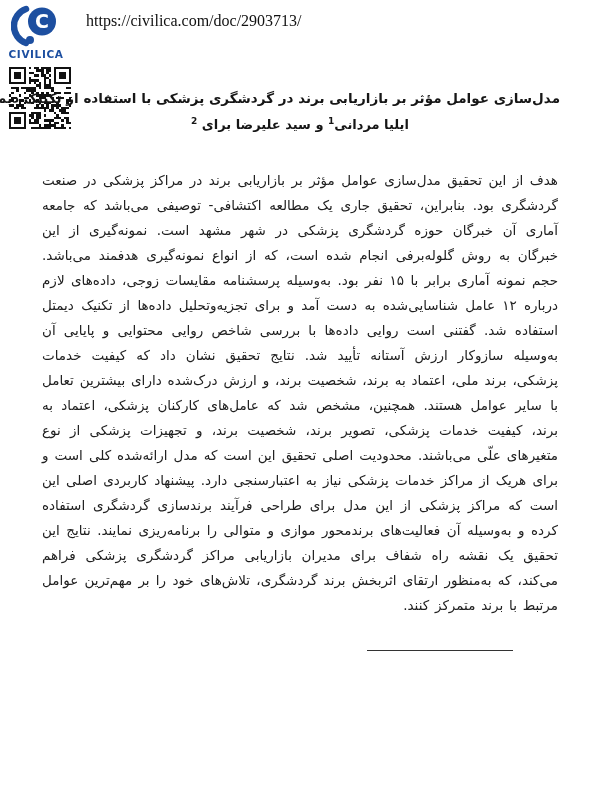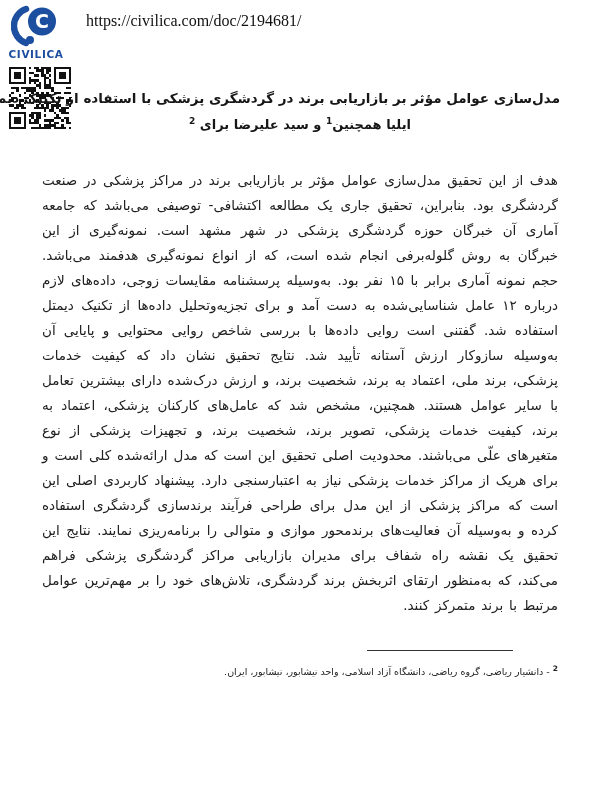--- a/index.html
+++ b/index.html
@@ -50,21 +50,21 @@
 <div class="logo">
   <svg viewBox="0 0 100 84" width="50" height="42" aria-hidden="true">
     <path d="M30 8 A36 36 0 0 0 30 76" fill="none" stroke="currentColor" stroke-width="13" stroke-linecap="round"></path>
     <circle cx="62" cy="33" r="28" fill="currentColor"></circle>
     <text x="62" y="45" font-size="38" font-weight="bold" fill="#ffffff" text-anchor="middle" font-family="DejaVu Sans, sans-serif">C</text>
     <circle cx="38" cy="70" r="8" fill="currentColor"></circle>
   </svg>
   <div class="wordmark">CIVILICA</div>
 </div>
 
-<a class="doc-url" href="#">https://civilica.com/doc/2194681/</a>
+<a class="doc-url" href="#">https://civilica.com/doc/2903713/</a>
 
 <div class="qr" aria-hidden="true">
     <i style="grid-area:1/1;background:#111"></i>
     <i style="grid-area:1/2;background:#111"></i>
     <i style="grid-area:1/3;background:#111"></i>
     <i style="grid-area:1/4;background:#111"></i>
     <i style="grid-area:1/5;background:#111"></i>
     <i style="grid-area:1/6;background:#111"></i>
     <i style="grid-area:1/7;background:#111"></i>
     <i style="grid-area:1/8"></i>
@@ -682,29 +682,25 @@
     <i style="grid-area:25/20;background:#111"></i>
     <i style="grid-area:25/21;background:#111"></i>
     <i style="grid-area:25/22;background:#111"></i>
     <i style="grid-area:25/23;background:#111"></i>
     <i style="grid-area:25/24"></i>
     <i style="grid-area:25/25;background:#111"></i>
   </div>
 
 <div class="title">مدل‌سازی عوامل مؤثر بر بازاریابی برند در گردشگری پزشکی با استفاده از تکنیک دیمتل</div>
 <div class="authors" dir="rtl">
-  <span>ایلیا همچنین</span><sup>1</sup>
+  <span>ایلیا مردانی</span><sup>1</sup>
   <span>و</span>
   <span>سید علیرضا برای</span>
   <sup>2</sup>
 </div>
 
 <div class="content">
   <div class="abs-text">هدف از این تحقیق مدل‌سازی عوامل مؤثر بر بازاریابی برند در مراکز پزشکی در صنعت گردشگری بود. بنابراین، تحقیق جاری یک مطالعه اکتشافی- توصیفی می‌باشد که جامعه آماری آن خبرگان حوزه گردشگری پزشکی در شهر مشهد است. نمونه‌گیری از این خبرگان به روش گلوله‌برفی انجام شده است، که از انواع نمونه‌گیری هدفمند می‌باشد. حجم نمونه آماری برابر با ۱۵ نفر بود. به‌وسیله پرسشنامه مقایسات زوجی، داده‌های لازم درباره ۱۲ عامل شناسایی‌شده به دست آمد و برای تجزیه‌وتحلیل داده‌ها از تکنیک دیمتل استفاده شد. گفتنی است روایی داده‌ها با بررسی شاخص روایی محتوایی و پایایی آن به‌وسیله سازوکار ارزش آستانه تأیید شد. نتایج تحقیق نشان داد که کیفیت خدمات پزشکی، برند ملی، اعتماد به برند، شخصیت برند، و ارزش درک‌شده دارای بیشترین تعامل با سایر عوامل هستند. همچنین، مشخص شد که عامل‌های کارکنان پزشکی، اعتماد به برند، کیفیت خدمات پزشکی، تصویر برند، شخصیت برند، و تجهیزات پزشکی از نوع متغیرهای علّی می‌باشند. محدودیت اصلی تحقیق این است که مدل ارائه‌شده کلی است و برای هریک از مراکز خدمات پزشکی نیاز به اعتبارسنجی دارد. پیشنهاد کاربردی اصلی این است که مراکز پزشکی از این مدل برای طراحی فرآیند برندسازی گردشگری استفاده کرده و به‌وسیله آن فعالیت‌های برندمحور موازی و متوالی را برنامه‌ریزی نمایند. نتایج این تحقیق یک نقشه راه شفاف برای مدیران بازاریابی مراکز گردشگری پزشکی فراهم می‌کند، که به‌منظور ارتقای اثربخش برند گردشگری، تلاش‌های خود را بر مهم‌ترین عوامل مرتبط با برند متمرکز کنند.</div>
 </div>
 
 <div class="footnotes">
   <div class="fn-sep"></div>
-  <div class="fn">
-    <sup>2</sup>
-    <span>- دانشیار ریاضی، گروه ریاضی، دانشگاه آزاد اسلامی، واحد نیشابور، نیشابور، ایران.</span>
-  </div>
 </div>
 
 </body></html>

